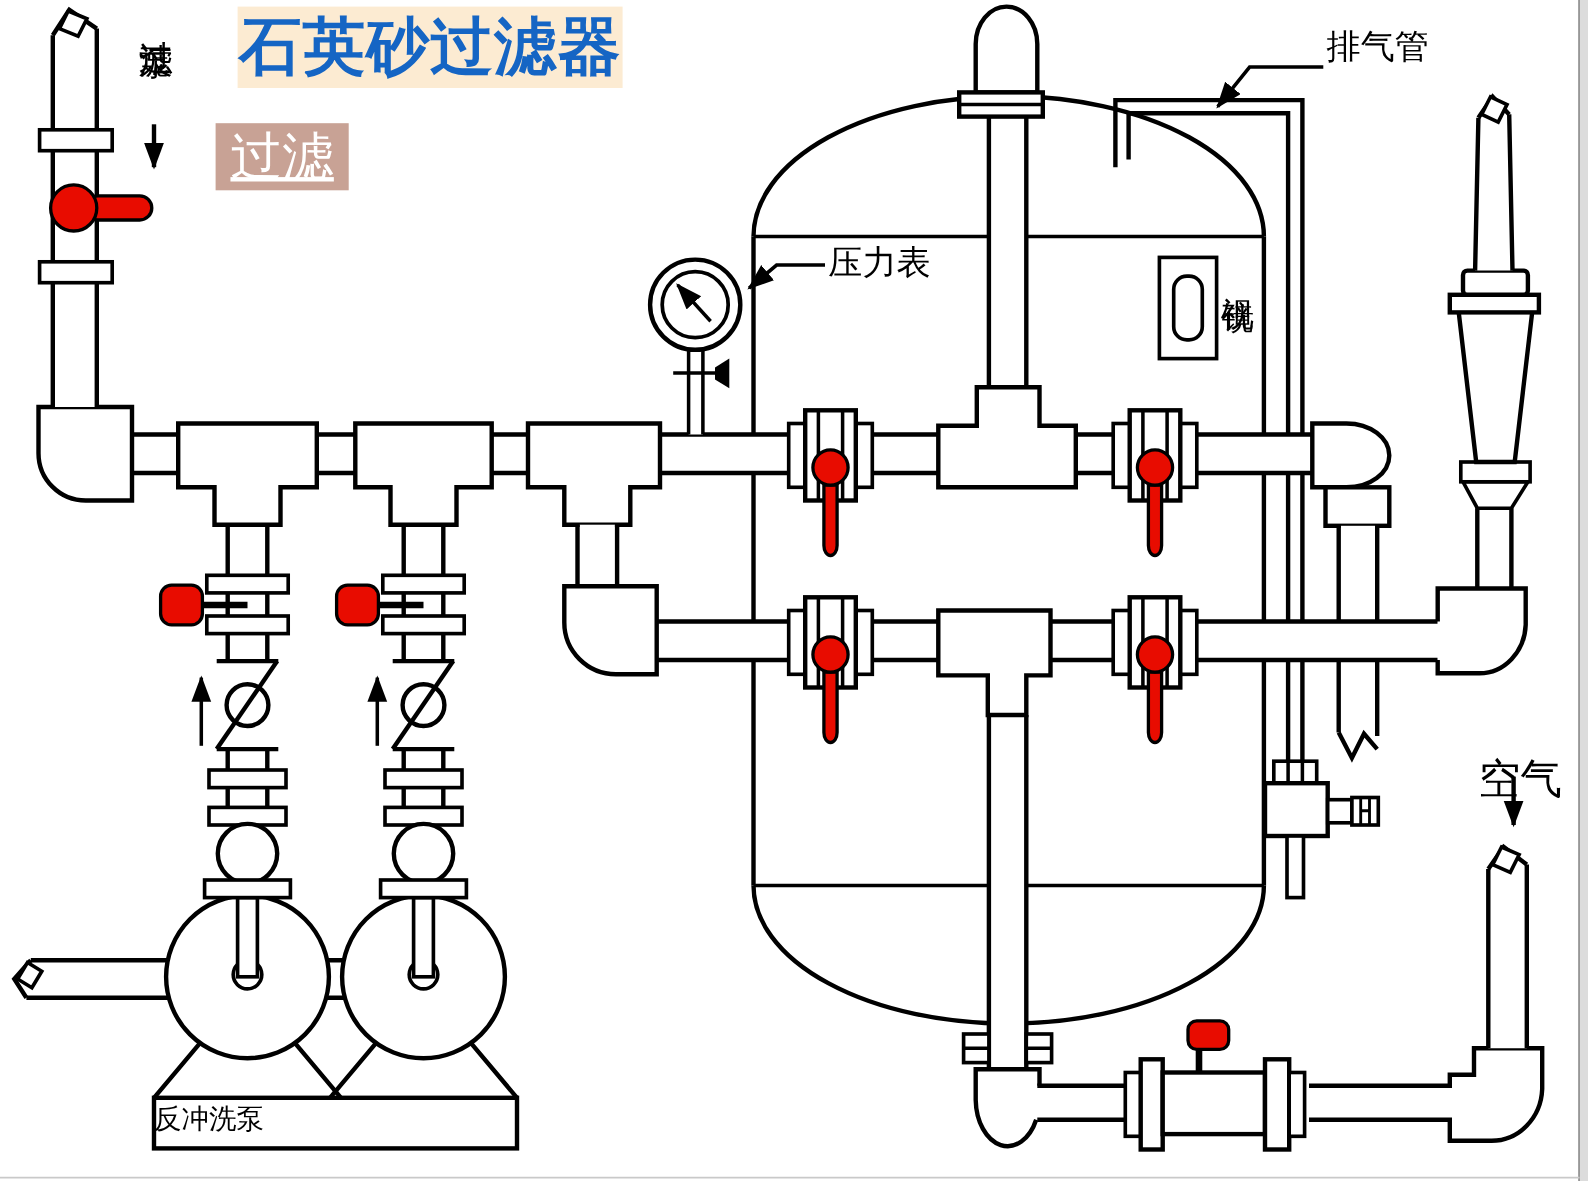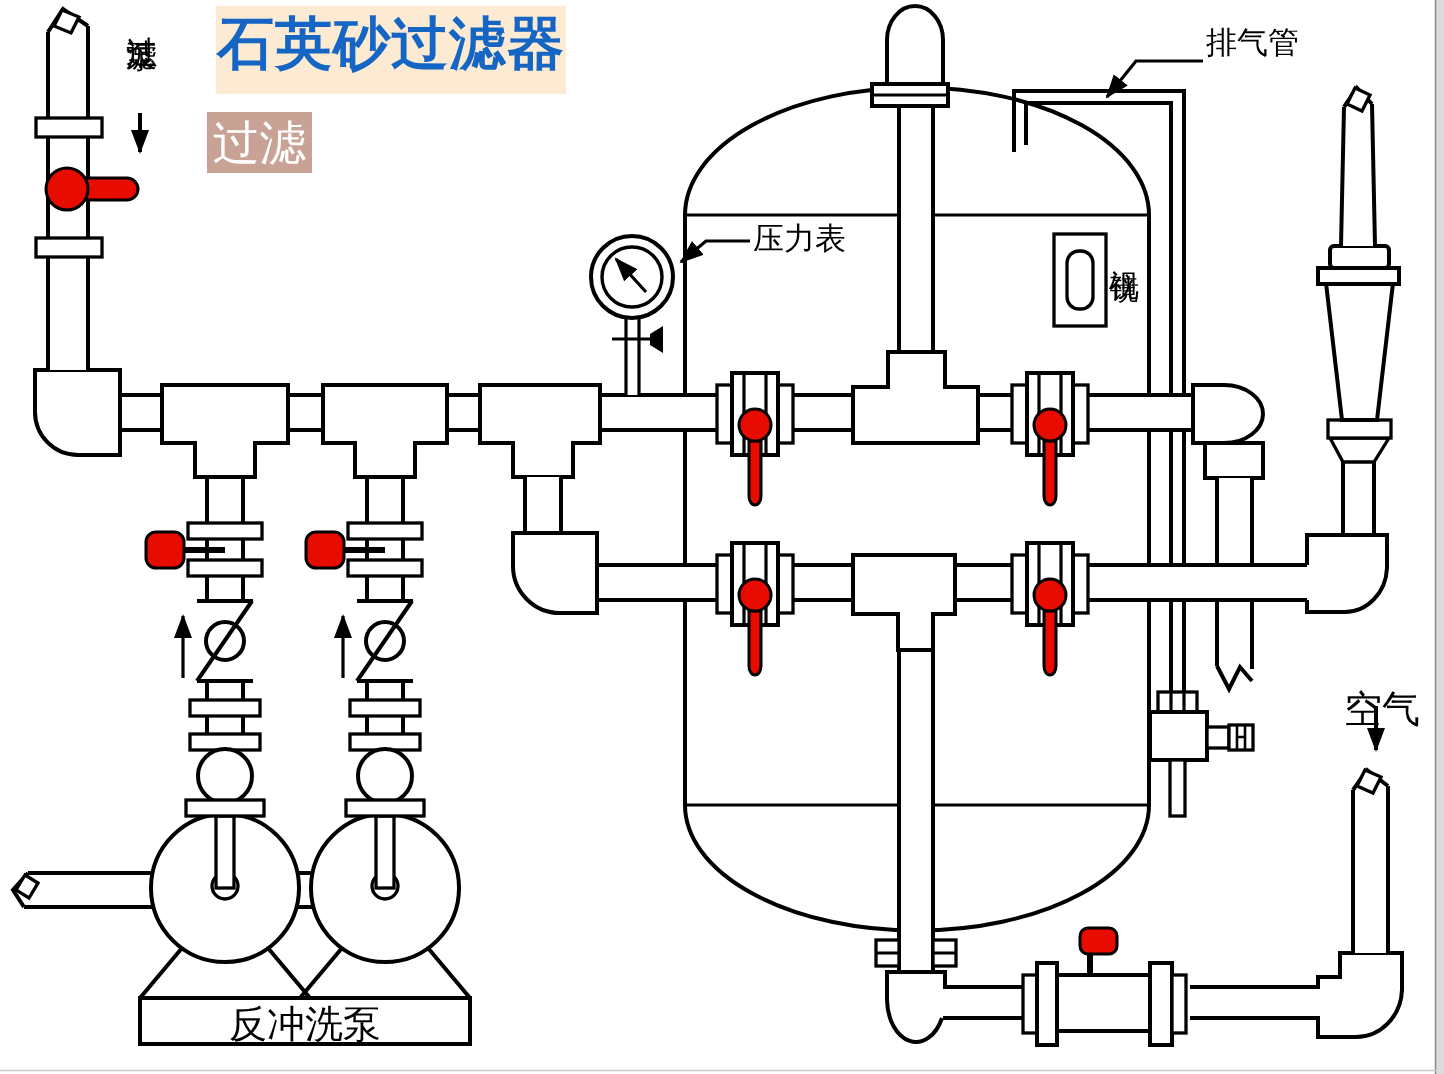--- a/index.html
+++ b/index.html
@@ -11,31 +11,31 @@
   .ln3  {stroke:#000;stroke-width:3.2;fill:none;}
   .shape{fill:#fff;stroke:#000;stroke-width:4;}
   .shp3 {fill:#fff;stroke:#000;stroke-width:3.3;}
   .fillw{fill:#fff;stroke:none;}
   .red  {fill:var(--red,#e80c00);stroke:#000;stroke-width:3;}
   .blk  {fill:#000;stroke:none;}
   
   .lbl{position:absolute;color:#000;font-family:"Liberation Serif",serif;
        font-size:31px;line-height:1.1;white-space:nowrap;z-index:5;}
   .vert{writing-mode:vertical-rl;text-orientation:upright;letter-spacing:3px;}
-  #title{position:absolute;left:216px;top:6px;width:350px;height:88px;
+  #title{position:absolute;left:216px;top:6px;width:350px;height:74px;
          background:var(--title-bg,#fcebd2);color:var(--title-color,#1565c4);
          font-weight:bold;font-size:57px;line-height:74px;text-align:center;
          letter-spacing:1px;z-index:5;font-family:"Liberation Sans",sans-serif;}
   .tag{position:absolute;top:112px;height:61px;background:var(--tag-bg,#c8a295);
        color:var(--tag-text,#fff);font-family:"Liberation Serif",serif;
        font-size:47px;line-height:62px;text-align:center;z-index:5;}
-  #tag-filter{left:207px;width:105px;}
+  #tag-filter{left:196px;width:121px;text-decoration:underline;}
   #tag-backwash{left:444px;width:153px;}
-  #lbl-backwash-pump{left:140px;top:1004px;width:330px;text-align:center;
-       font-size:38px;white-space:nowrap;}
+  #lbl-backwash-pump{left:140px;top:1004px;width:330px;text-align:left;
+       font-size:25px;white-space:nowrap;}
 </style>
 </head>
 <body>
 
 <div id="stage">
 
 <svg width="1444" height="1074" viewBox="0 0 1444 1074">
   <defs>
     <marker id="arr" markerUnits="userSpaceOnUse" markerWidth="26" markerHeight="20" refX="22" refY="9" orient="auto">
       <path d="M0,0 L24,9 L0,18 Z" fill="#000"></path>

